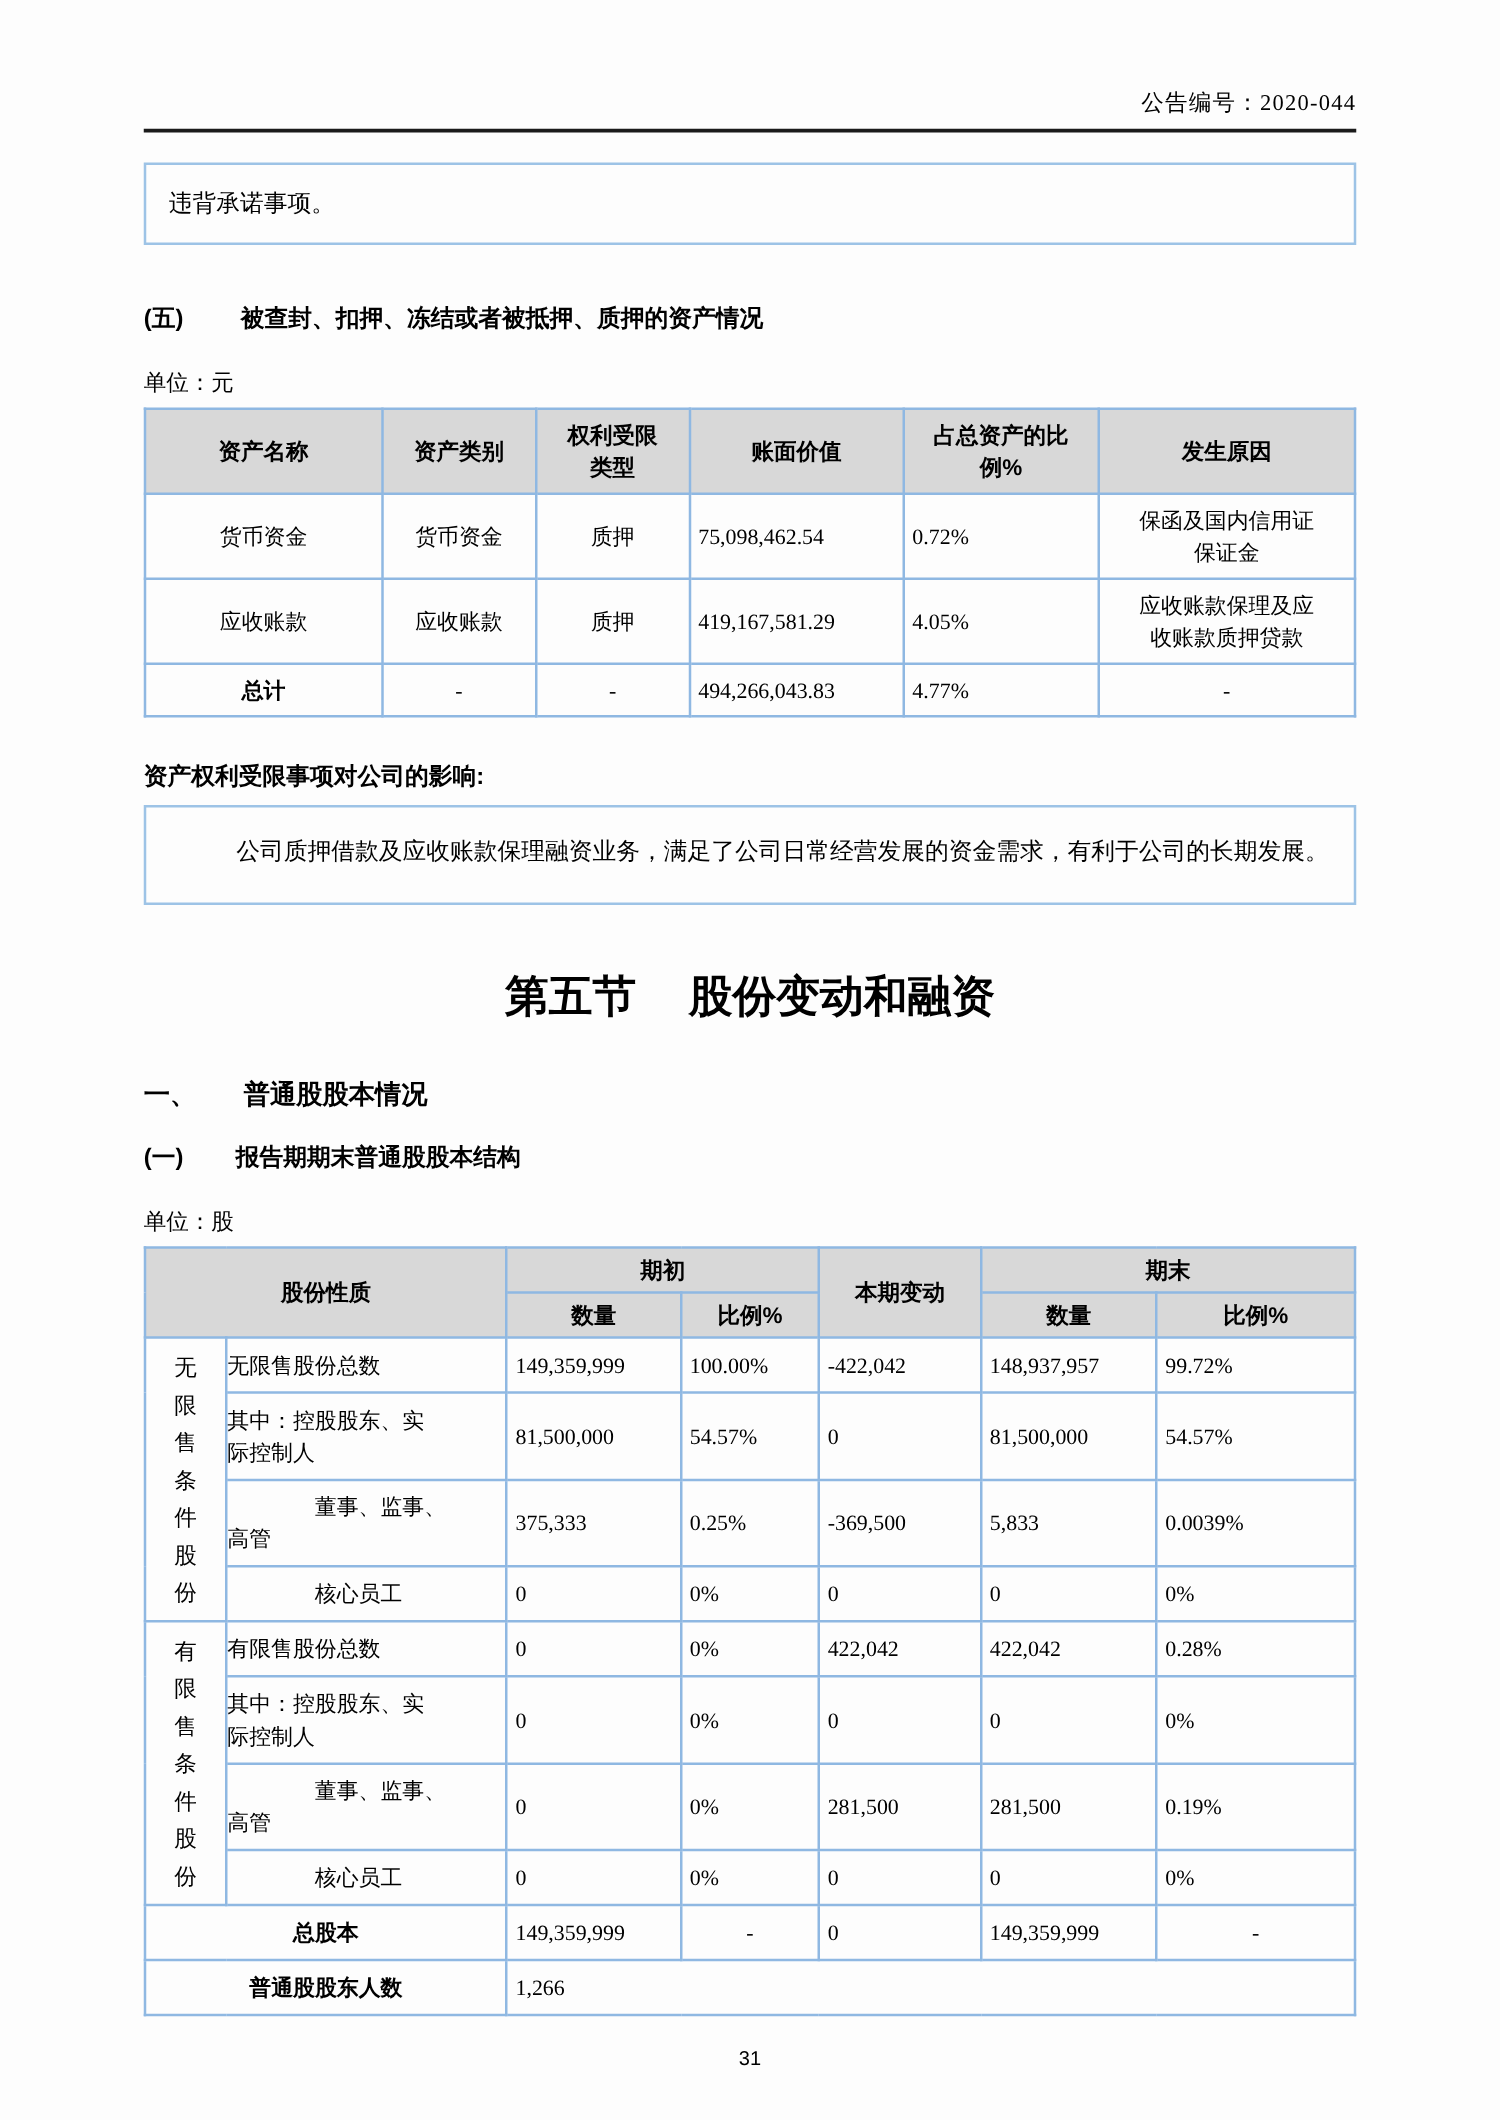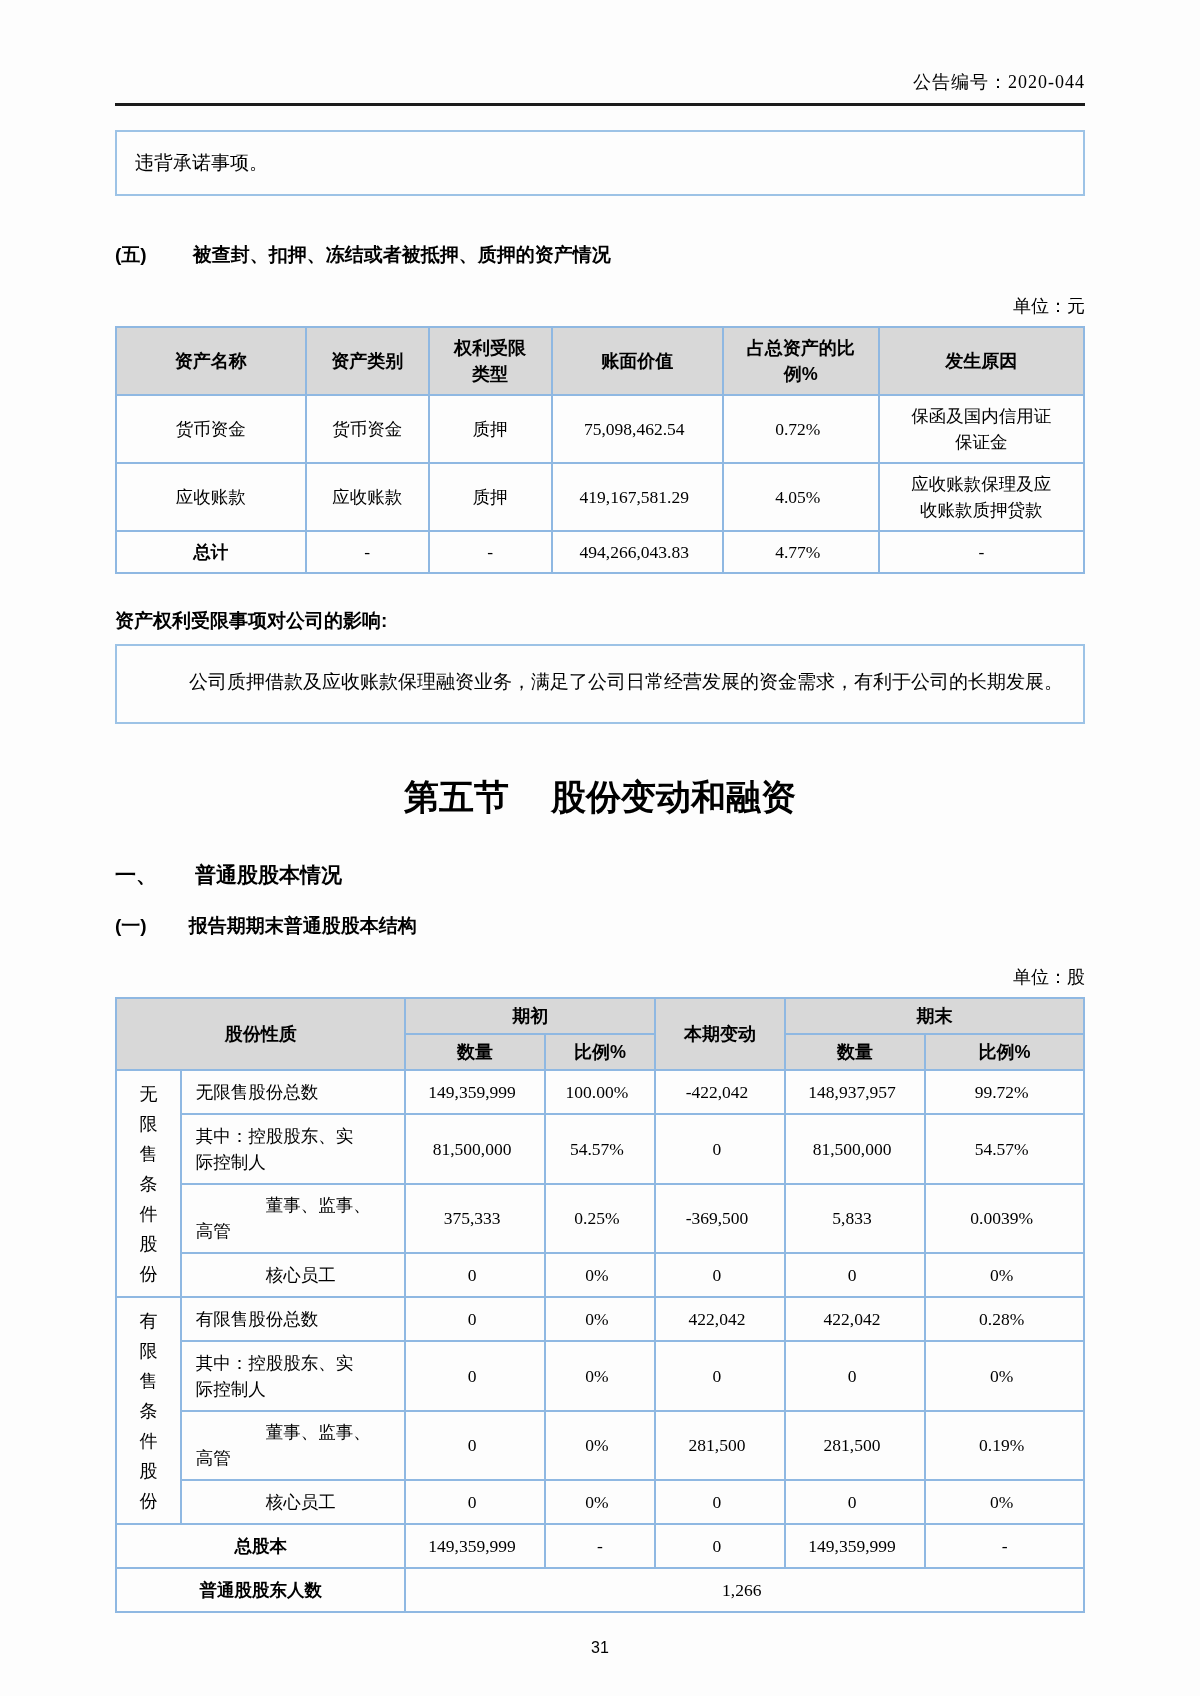--- a/index.html
+++ b/index.html
@@ -24,43 +24,43 @@
   .sec-heading { font-family:"Liberation Sans","DejaVu Sans",sans-serif; font-weight:bold; }
   .assets-heading { margin-top:46px; font-size:19px; }
   .assets-heading .h-num { margin-right:46px; }
   .impact-heading { margin-top:34px; font-size:19px; font-family:"Liberation Sans","DejaVu Sans",sans-serif; font-weight:bold; }
   .chapter-title { margin-top:50px; text-align:center; font-size:35px; font-family:"Liberation Sans","DejaVu Sans",sans-serif; font-weight:bold; }
   .chapter-title .h-num { margin-right:42px; }
   .sub1-heading { margin-top:40px; font-size:21px; }
   .sub1-heading .h-num { margin-right:38px; }
   .sub11-heading { margin-top:24px; font-size:19px; }
   .sub11-heading .h-num { margin-right:42px; }
-  .unit-line { text-align:right; font-size:18px; margin-top:26px; margin-bottom:8px; }
+  .unit-line { text-align:left; font-size:18px; margin-top:26px; margin-bottom:8px; }
   
   table { width:100%; border-collapse:collapse; table-layout:fixed; font-size:17.5px; }
   th, td { border:2px solid #8fb8e2; padding:7px 6px; line-height:26px; box-sizing:border-box; }
   th {
     background:#d8d8d8; font-family:"Liberation Sans","DejaVu Sans",sans-serif;
     font-weight:bold; text-align:center; font-size:18px;
   }
   .pre { white-space:pre-line; }
   .ctr { text-align:center; }
-  .num { text-align:center; padding-right:12px; }
+  .num { text-align:left; padding-right:12px; }
   .bold { font-weight:bold; font-family:"Liberation Sans","DejaVu Sans",sans-serif; }
   
   .t1 td { vertical-align:middle; }
   .t1 tr.datarow td { height:64px; }
   .t1 tr.totalrow td { height:40px; }
   
   .t2 th { height:36px; padding:4px 6px; }
   .t2 td { vertical-align:middle; }
   .t2 tr.single td { height:44px; }
   .t2 td.vert { vertical-align:top; text-align:center; padding-top:8px; font-size:18px; }
   .t2 td.vert .vtext { display:inline-block; width:1.1em; line-height:30px; word-break:break-all; text-align:center; }
-  .t2 .lbl { padding-left:14px; }
+  .t2 .lbl { padding-left:0; }
   .t2 .lbl .ind { padding-left:70px; }
   .t2 .lbl div:empty { display:none; }
   
   .page-footer { text-align:center; margin-top:26px; font-size:16px; font-family:"Liberation Sans","DejaVu Sans",sans-serif; }
 </style>
 </head>
 <body>
 
 <div class="page">
 

